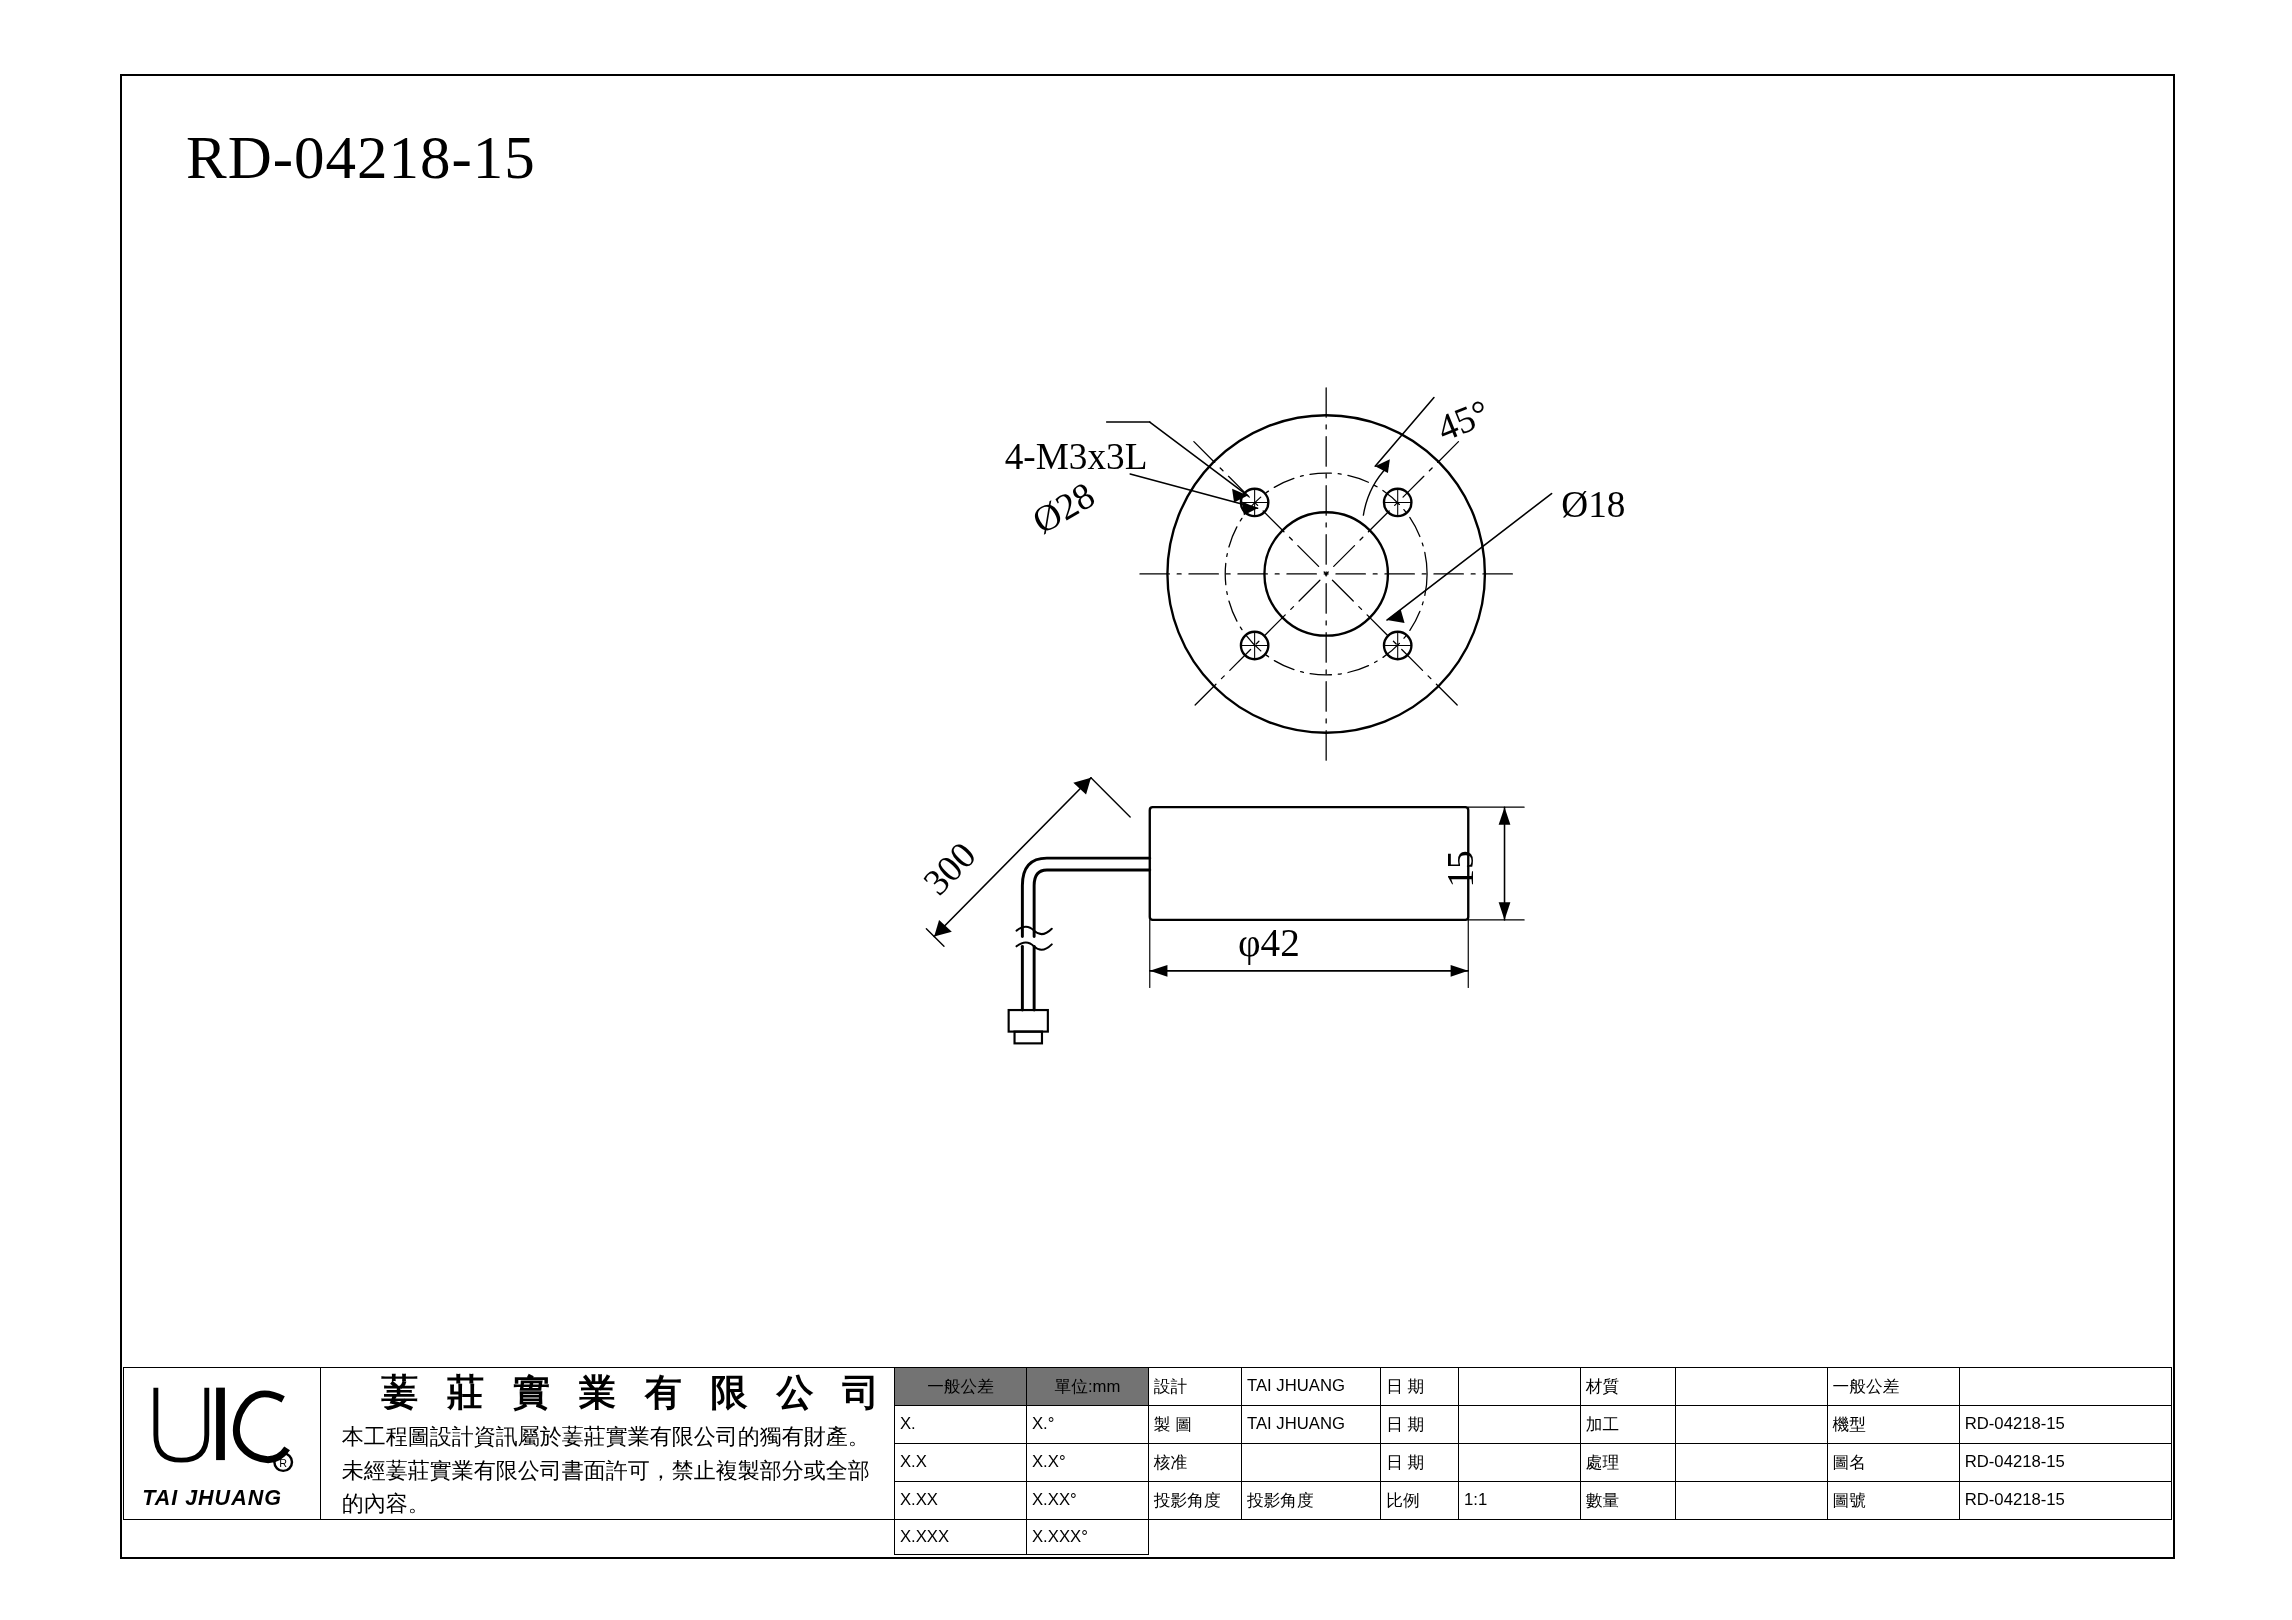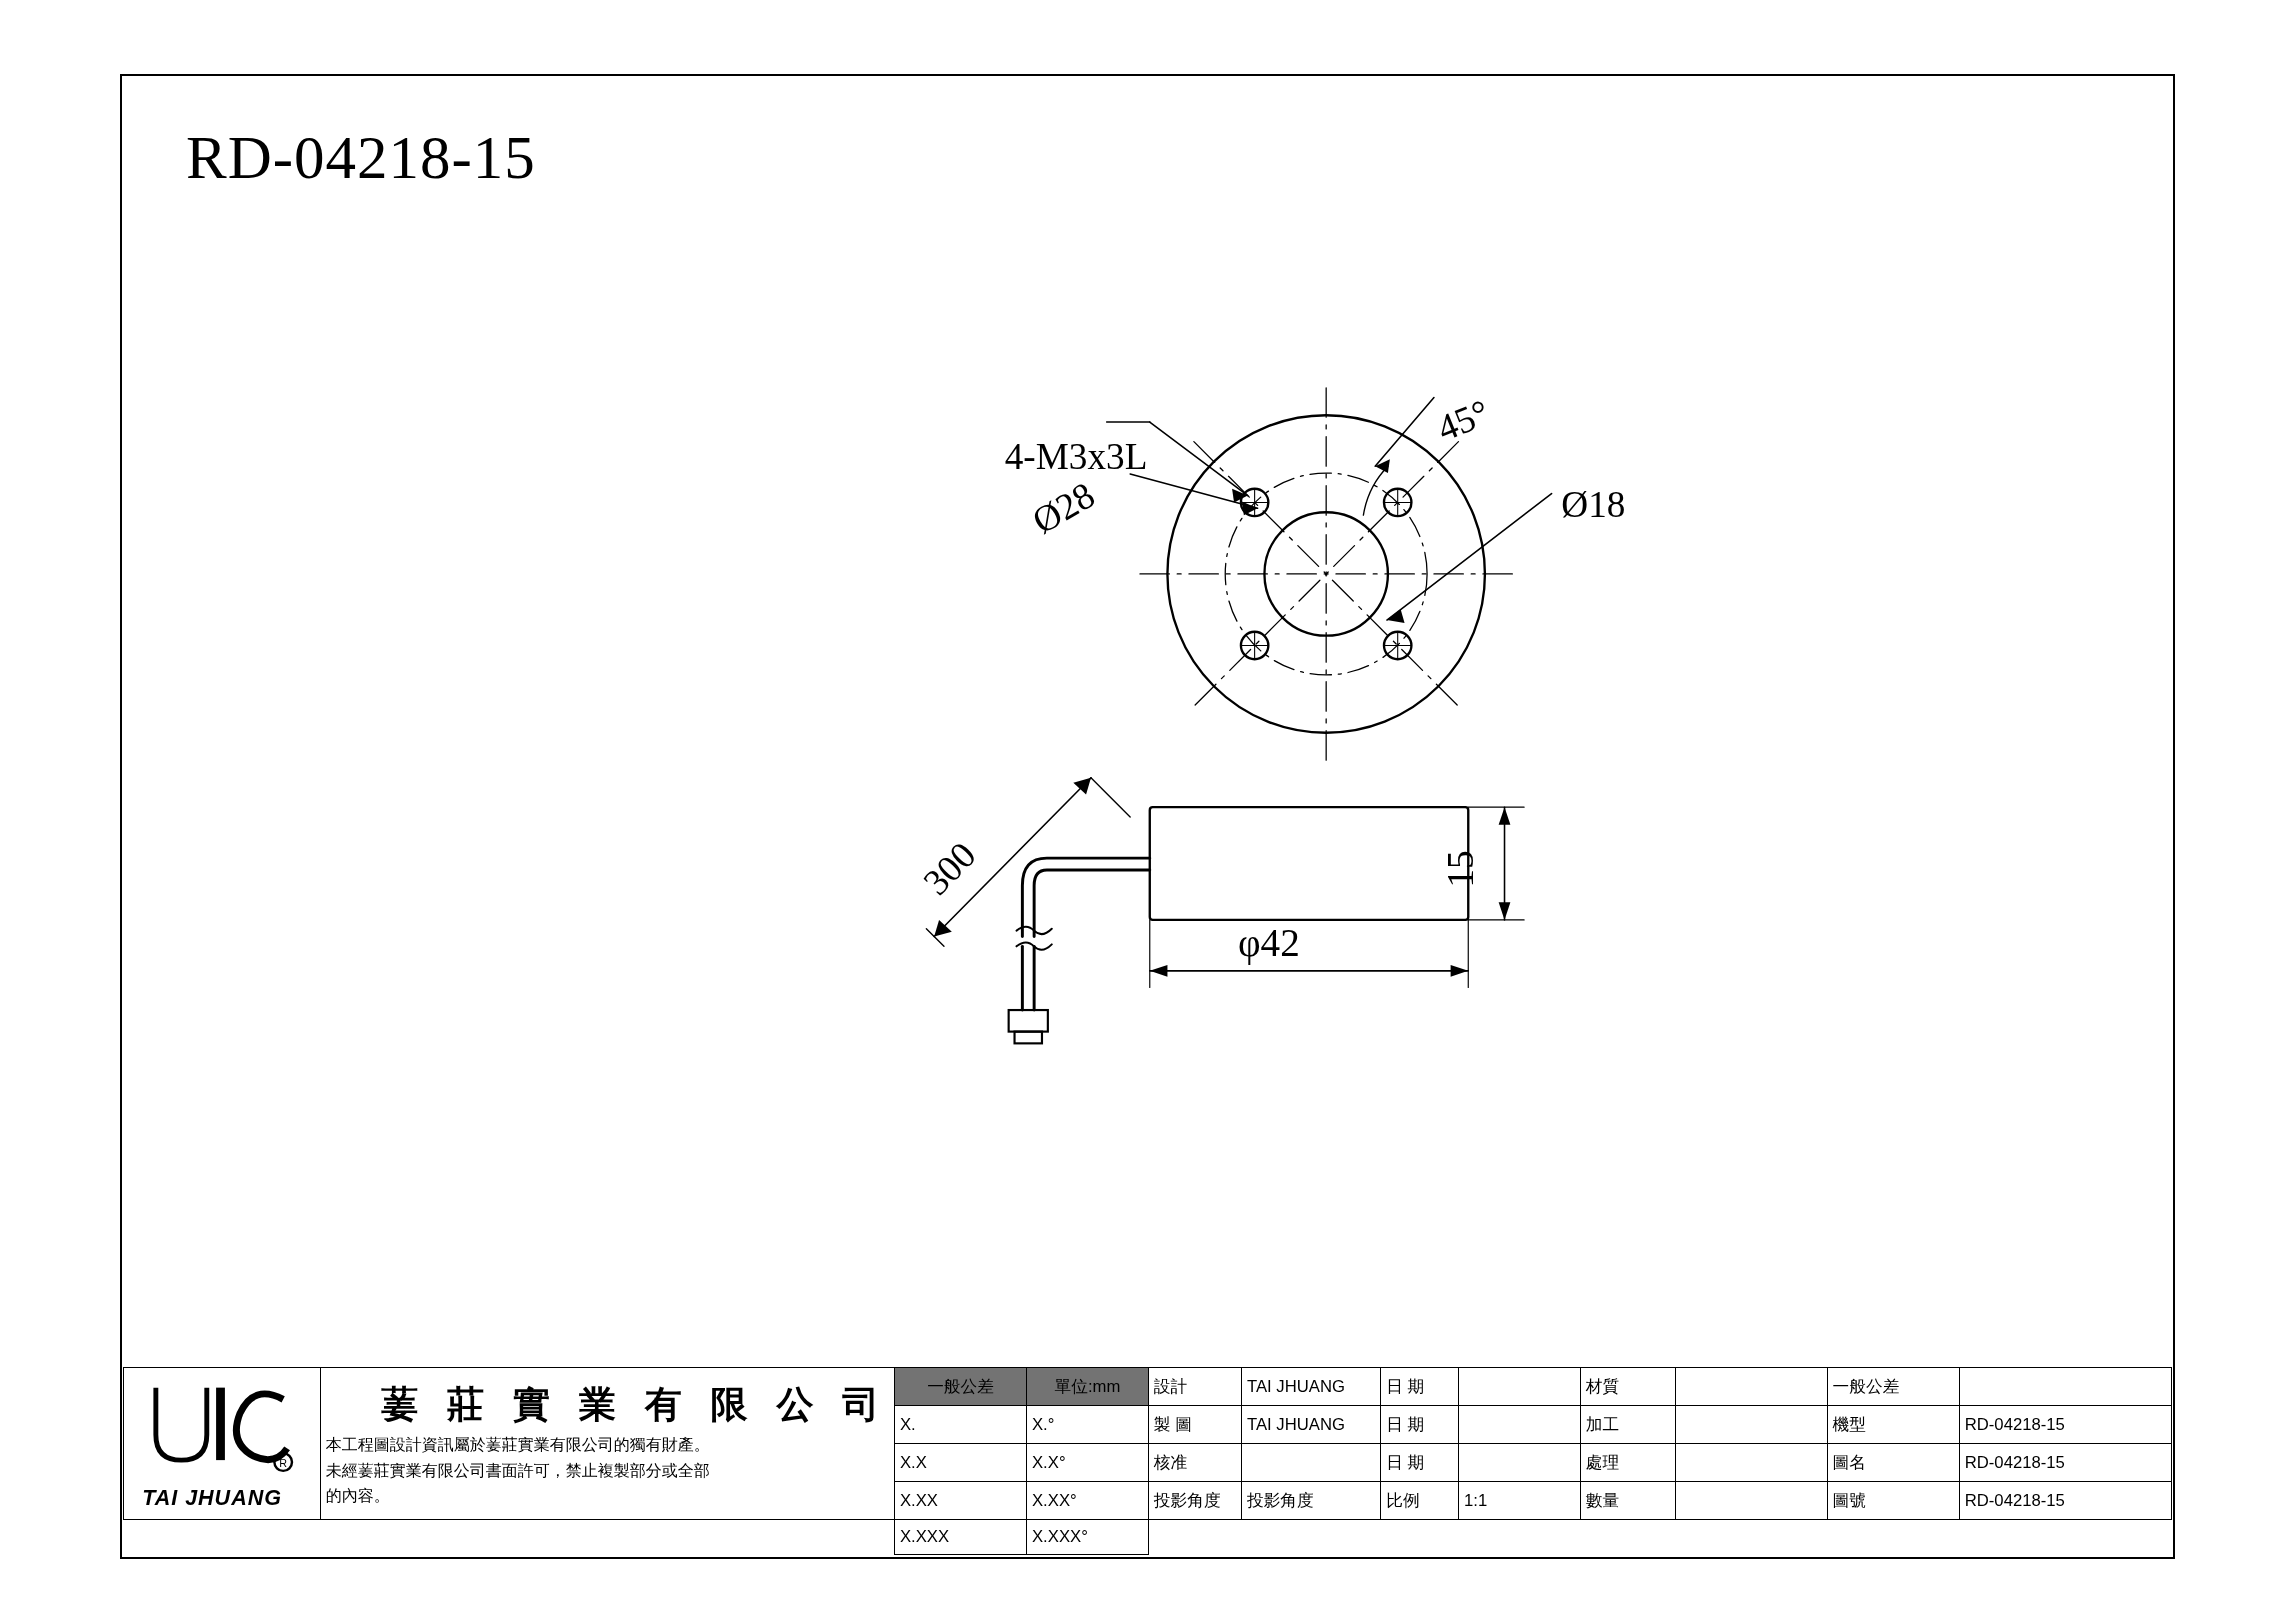--- a/index.html
+++ b/index.html
@@ -10,21 +10,21 @@
   svg{display:block;}
   .svgwrap{position:absolute;left:120px;top:74px;width:2055px;height:1485px;margin-left:40px;}
   
   .tb{position:absolute;left:123px;top:1367px;width:2049px;height:188px;}
   .tb table{border-collapse:collapse;width:100%;height:100%;font-family:"Liberation Sans",sans-serif;}
   .tb td{border:1.5px solid #000;font-size:16.7px;padding:0 4.9px;vertical-align:middle;}
   .noborder{border:none !important;}
   .logo-cell{width:181px;text-align:center;}
   .company-cell{width:549px;}
   .company-name{font-family:"Liberation Serif",serif;font-size:37px;letter-spacing:9.8px;text-align:right;font-weight:bold;}
-  .company-note{font-size:16px;line-height:1.35;margin-top:3.9px;letter-spacing:0px;}
+  .company-note{font-size:22px;line-height:1.35;margin-top:3.9px;letter-spacing:0px;margin-left:16px;}
   .ctr{text-align:left;}
   .lbl{text-align:center;background:#737373;}
   .small{font-size:15.7px;}
   .logo{position:relative;width:172px;height:147px;margin:0 auto;}
   .tjtext{font-family:"Liberation Sans",sans-serif;font-style:italic;font-weight:bold;font-size:22px;letter-spacing:1px;}
 </style>
 </head>
 <body>
 
 <div class="sheet">

